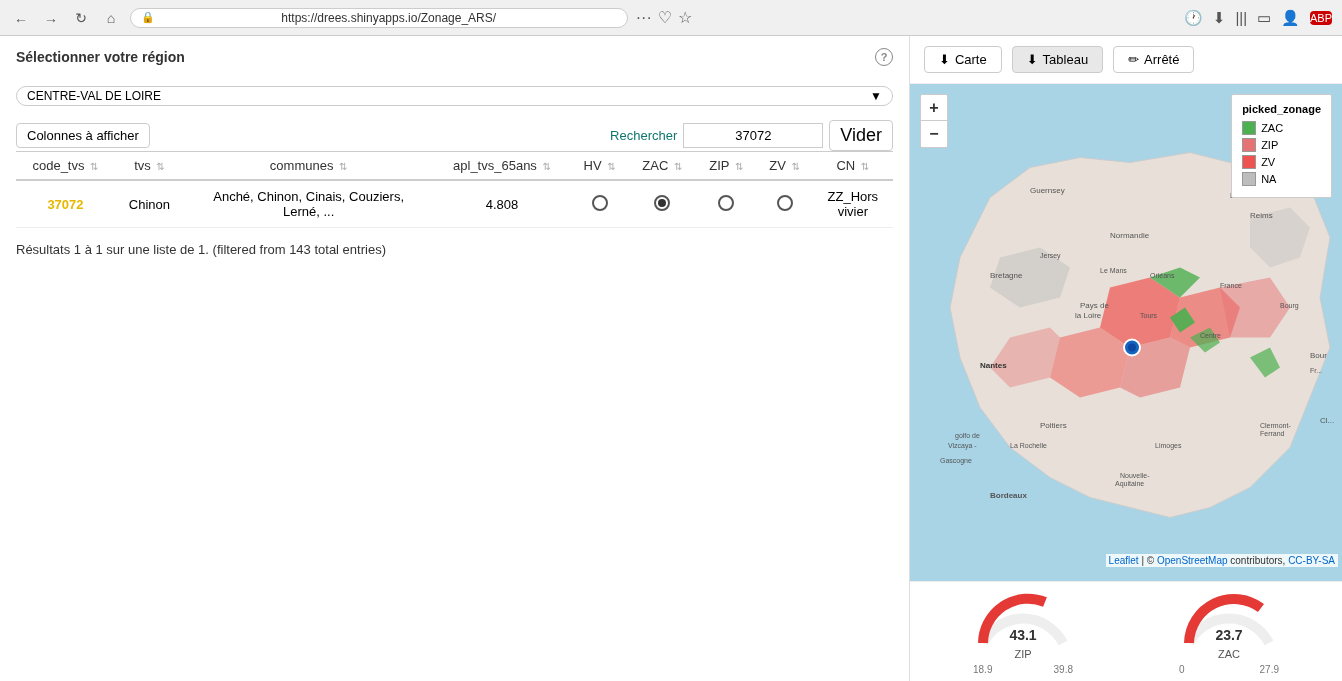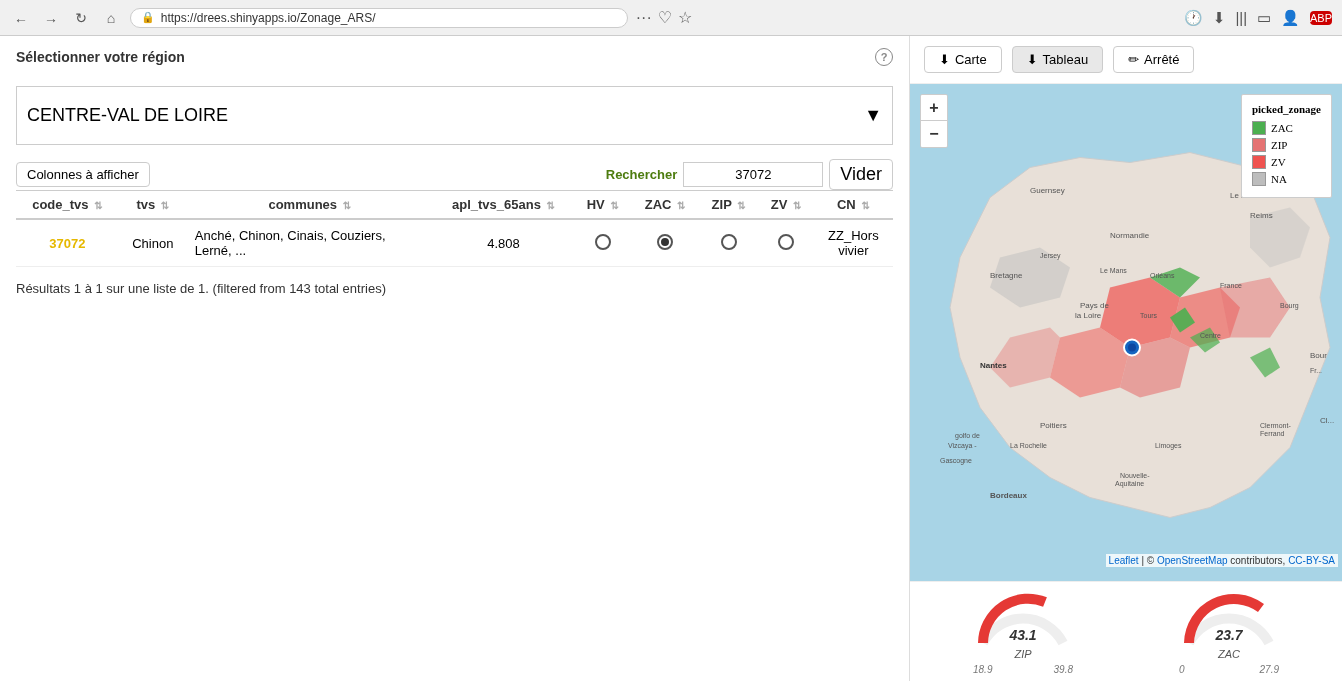--- a/index.html
+++ b/index.html
@@ -30,21 +30,21 @@
       align-items: center;
       background: white;
       border: 1px solid #ccc;
       border-radius: 16px;
       padding: 2px 10px;
       font-size: 12px;
       color: #333;
       gap: 6px;
     }
     .address-bar .lock { color: green; font-size: 11px; }
-    .address-bar .url { flex: 1; }
+    .address-bar .url { flex: 1; text-align: center; }
     .browser-actions { display: flex; gap: 6px; align-items: center; color: #555; font-size: 16px; }
 
     
     .main-content {
       display: flex;
       height: calc(681px - 36px);
     }
 
     
     .left-panel {
@@ -68,23 +68,23 @@
       width: 18px; height: 18px;
       border-radius: 50%;
       border: 1px solid #888;
       display: flex; align-items: center; justify-content: center;
       font-size: 11px; color: #888; cursor: pointer;
     }
 
     .region-dropdown {
       width: 100%;
       border: 1px solid #ccc;
-      border-radius: 0;
-      padding: 18px 10px;
-      font-size: 18px;
+      border-radius: 10px;
+      padding: 2px 10px;
+      font-size: 12px;
       background: white;
       display: flex;
       align-items: center;
       justify-content: space-between;
       cursor: pointer;
       margin-bottom: 14px;
     }
 
     .toolbar {
       display: flex;
@@ -97,21 +97,21 @@
       padding: 4px 10px;
       border-radius: 4px;
       cursor: pointer;
       font-size: 13px;
     }
     .search-area {
       display: flex;
       align-items: center;
       gap: 6px;
     }
-    .search-label { font-size: 13px; color: #4d7c0f; font-weight: bold; }
+    .search-label { font-size: 13px; color: #0f766e; }
     .search-input {
       border: 1px solid #ccc;
       padding: 4px 8px;
       font-size: 13px;
       width: 140px;
       text-align: center;
     }
     .vider-btn {
       border: 1px solid #ccc;
       background: white;
@@ -126,32 +126,32 @@
       width: 100%;
       border-collapse: collapse;
       font-size: 13px;
     }
     .data-table th {
       border-bottom: 2px solid #ccc;
       border-top: 1px solid #ccc;
       padding: 6px 8px;
       text-align: center;
       color: #333;
-      font-weight: bold;
+      font-weight: normal;
       cursor: pointer;
       white-space: nowrap;
     }
     .data-table th .sort-icon { color: #aaa; font-size: 10px; margin-left: 2px; }
     .data-table td {
       padding: 8px;
       text-align: center;
       border-bottom: 1px solid #eee;
       vertical-align: middle;
     }
-    .data-table td.left { text-align: left; margin-left: 41px; }
+    .data-table td.left { text-align: center; margin-left: 41px; }
     .code-tvs { color: #e6b800; font-weight: bold; }
     
     .radio-circle {
       width: 16px; height: 16px;
       border-radius: 50%;
       border: 2px solid #555;
       display: inline-block;
       position: relative;
       cursor: pointer;
     }
@@ -214,21 +214,20 @@
     
     .legend {
       position: absolute;
       top: 10px;
       right: 10px;
       background: white;
       border: 1px solid #ccc;
       padding: 8px 10px;
       font-size: 11px;
       border-radius: 2px;
-      font-family: Liberation Serif, serif;
     }
     .legend-title { font-weight: bold; margin-bottom: 6px; font-size: 11px; }
     .legend-item { display: flex; align-items: center; gap: 5px; margin-bottom: 3px; }
     .legend-color { width: 14px; height: 14px; border: 1px solid #999; }
 
     
     .zoom-controls {
       position: absolute;
       top: 10px;
       left: 10px;
@@ -253,21 +252,20 @@
 
     
     .gauges-row {
       height: 100px;
       display: flex;
       align-items: center;
       padding: 8px 10px;
       background: white;
       border-top: 1px solid #eee;
       gap: 0;
-      font-style: italic;
     }
     .gauge {
       flex: 1;
       display: flex;
       flex-direction: column;
       align-items: center;
       justify-content: center;
       position: relative;
     }
     .gauge-arc {

